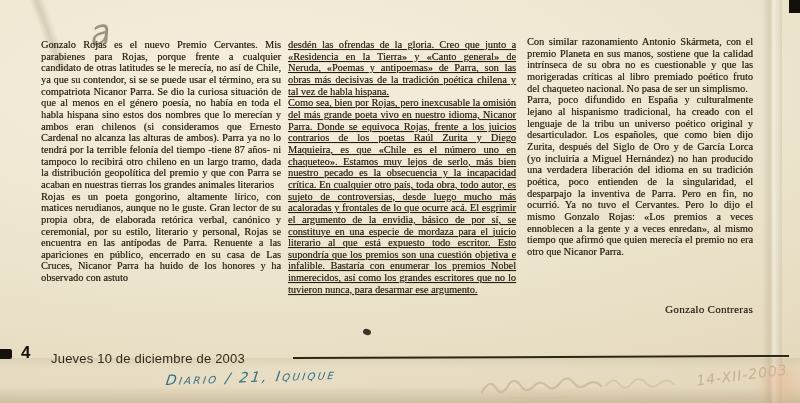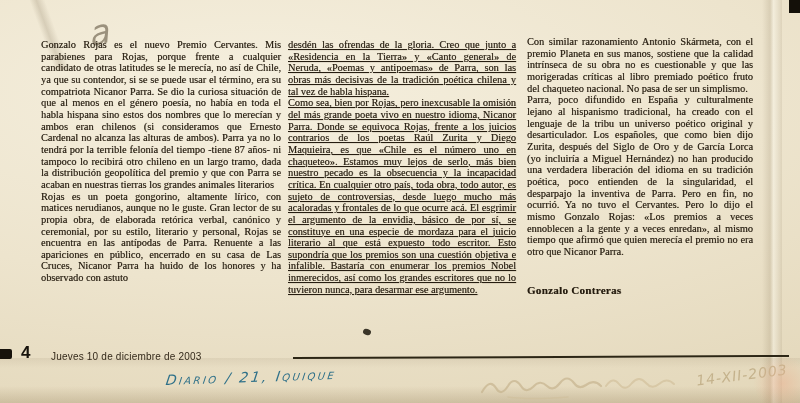--- a/index.html
+++ b/index.html
@@ -49,36 +49,36 @@
     text-align:justify;
     font-size:10.3px;line-height:11.65px;
     color:#261d10;
     text-shadow:0.35px 0.15px 0 rgba(38,29,16,0.55);
   }
   .col p{margin:0;}
   .col1{width:240px;margin-right:7px;}
   .col2{width:228px;margin-right:11px;text-decoration:underline;}
   .col3{width:226px;margin-top:-3px;}
   .byline{
-    font-weight:bold;font-size:11px;
-    margin-top:28px;letter-spacing:.3px;color:#241b0e;
+    text-align:right;font-weight:normal;font-size:11px;
+    margin-top:47px;letter-spacing:.3px;color:#241b0e;
   }
   .edge-mark{
     position:absolute;left:0;top:349px;width:12px;height:10px;
     background:#16120b;border-radius:0 2px 2px 0;
   }
   .page-num{
     position:absolute;left:21px;top:343px;
     font-family:"Liberation Sans",sans-serif;
     font-size:17px;font-weight:bold;color:#17130c;
   }
   .footer-date{
     position:absolute;left:51px;top:351px;
     font-family:"Liberation Sans",sans-serif;
-    font-size:10px;color:#342a1b;letter-spacing:.2px;
+    font-size:13px;color:#342a1b;letter-spacing:.2px;
   }
   .rule{
     position:absolute;left:293px;top:356px;width:496px;height:2px;
     background:#2c2615;transform:rotate(-0.25deg);
   }
   .hand-source{
     position:absolute;left:166px;top:369px;
     font-family:"DejaVu Sans",sans-serif;font-style:italic;
     font-variant:small-caps;
     font-size:14px;color:#2e7089;letter-spacing:2.4px;

